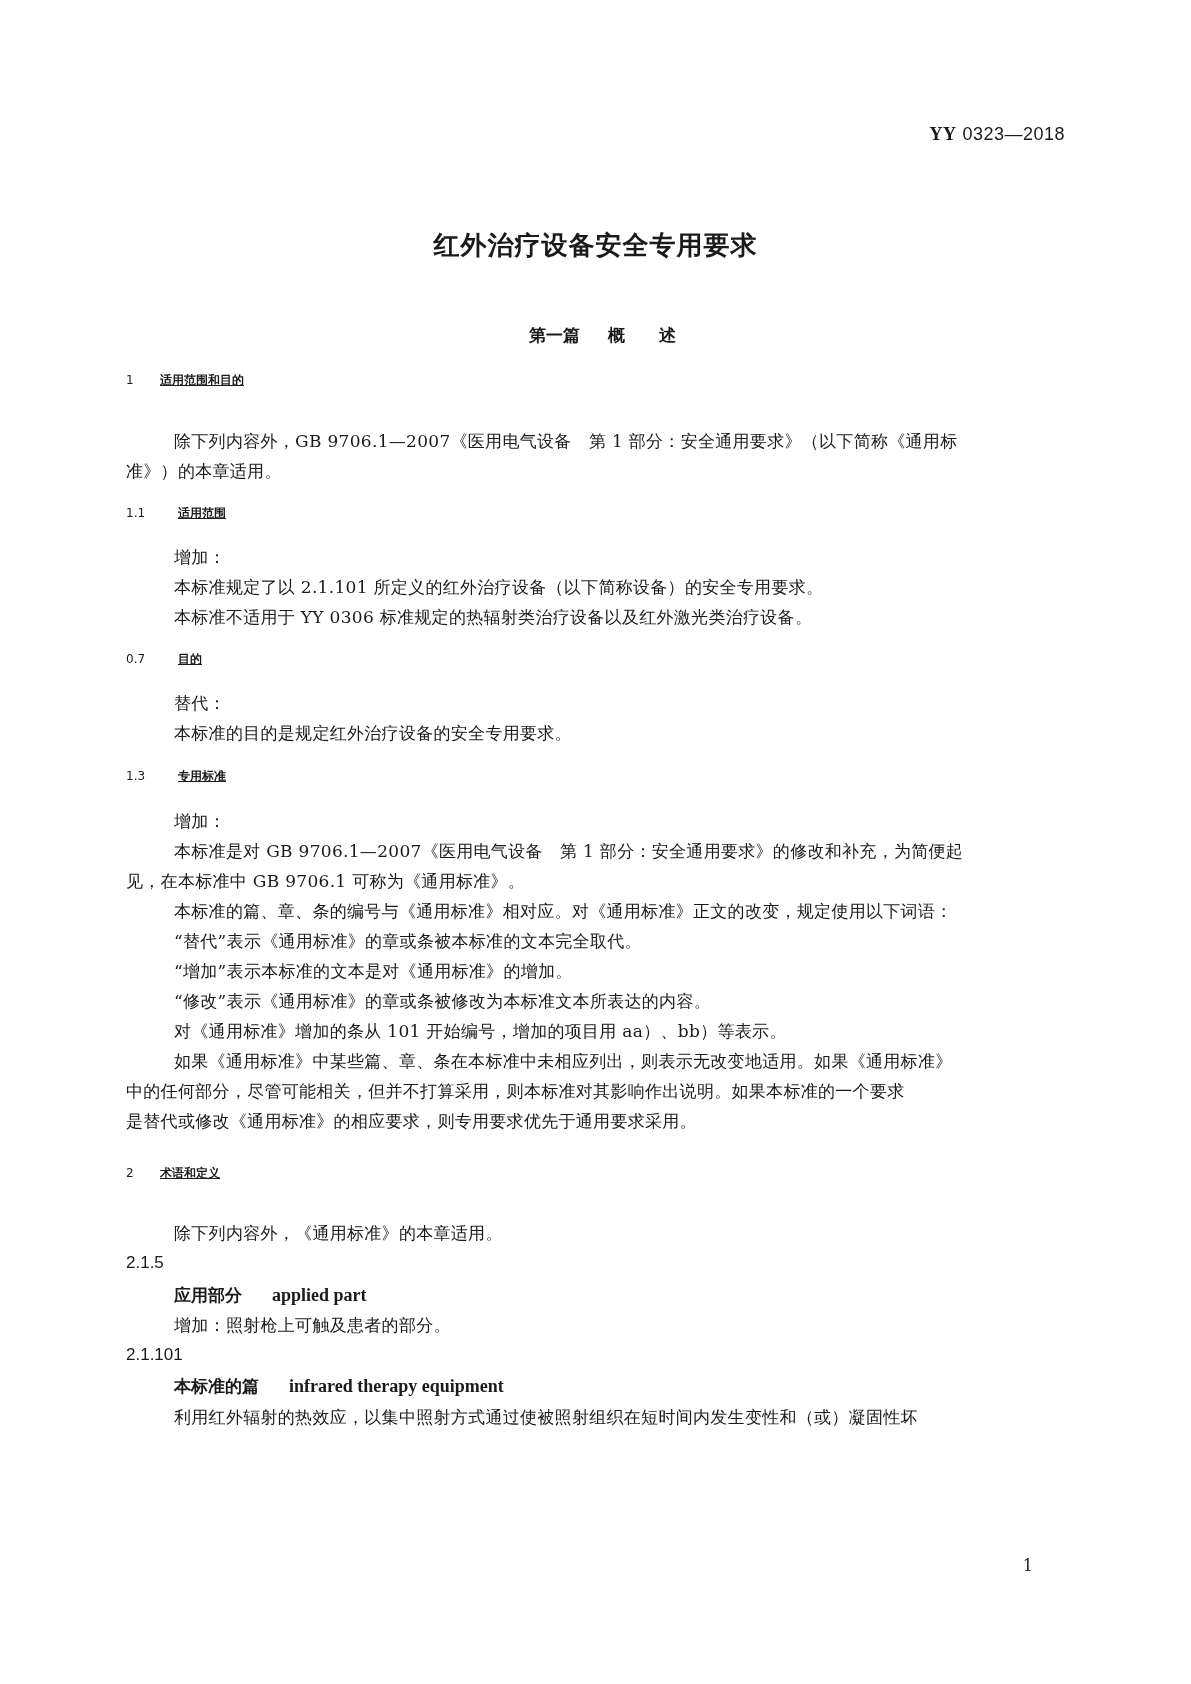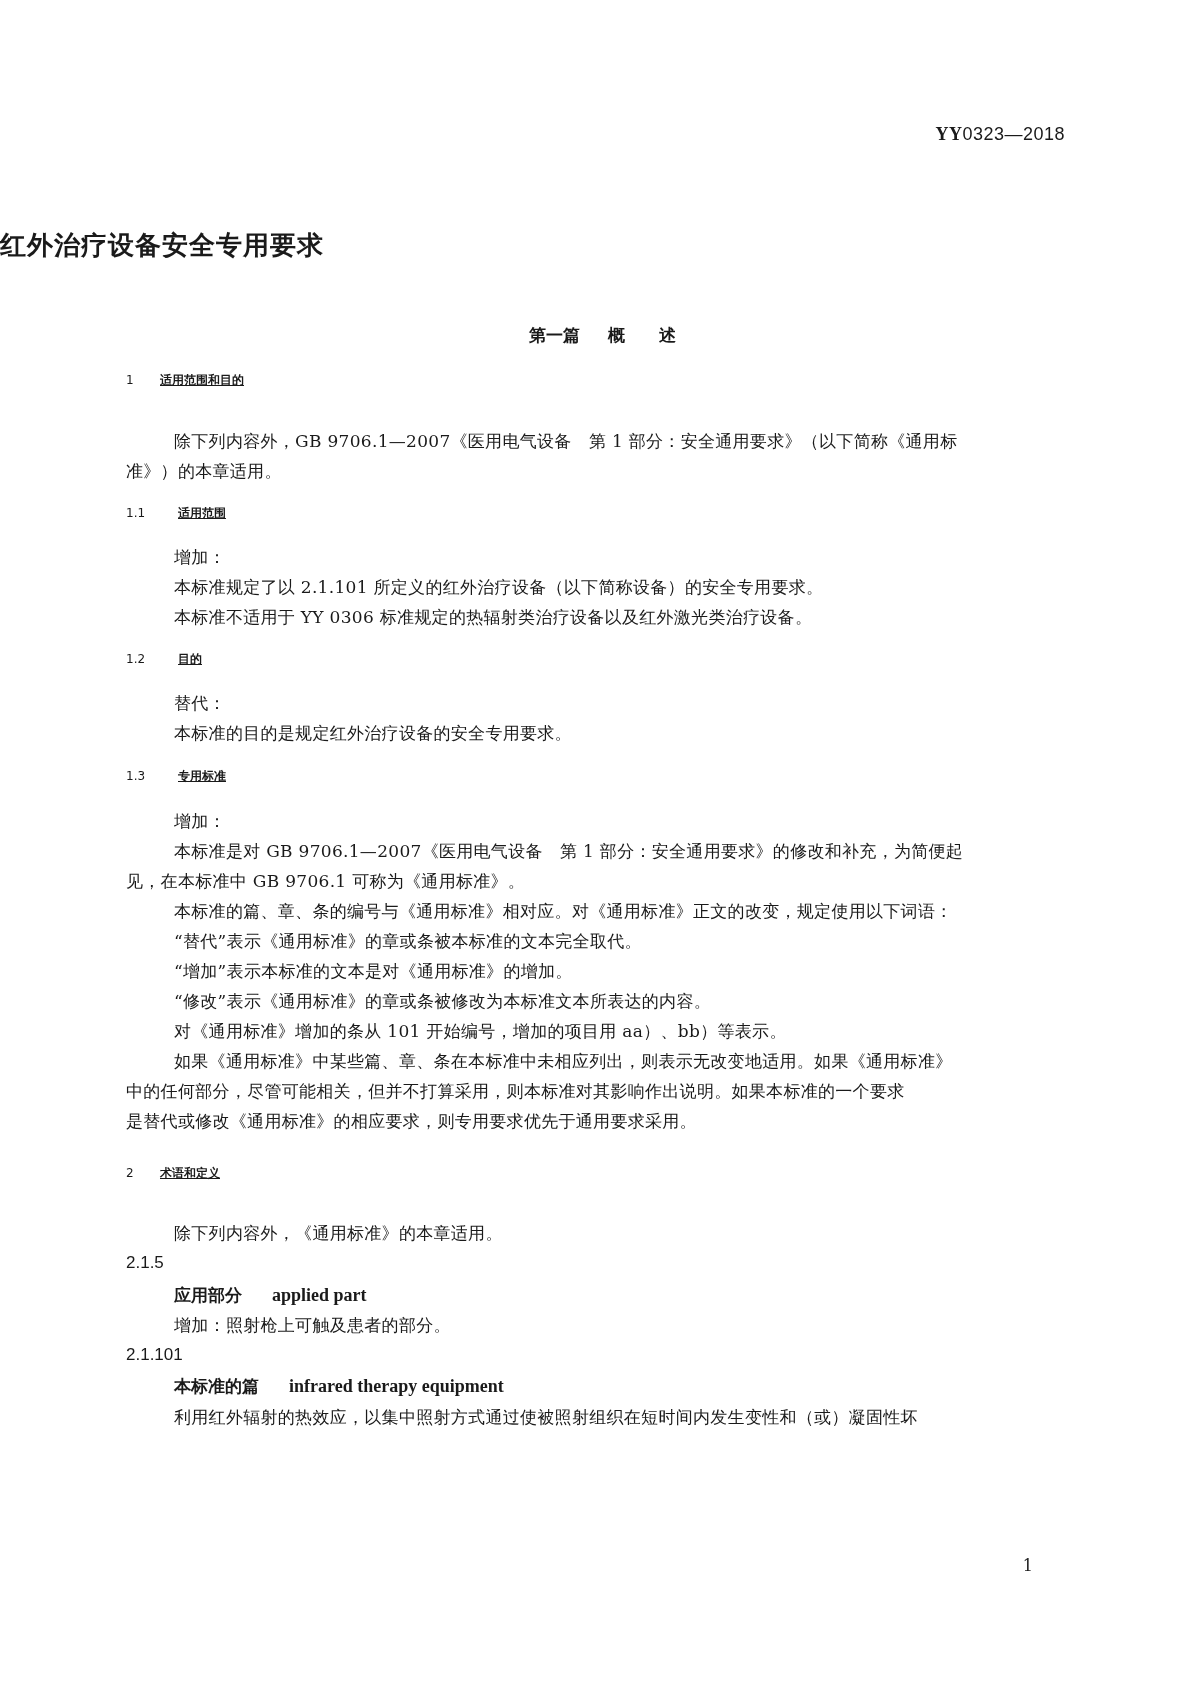--- a/index.html
+++ b/index.html
@@ -1,21 +1,21 @@
 <!DOCTYPE html>
 <html><head>
   <meta charset="utf-8">
   <style>
     html, body { margin: 0; padding: 0; background: #ffffff; }
     body { width: 1191px; height: 1684px; position: relative; overflow: hidden; color: #1a1a1a;
       font-family: "DejaVu Serif", "Liberation Serif", serif; }
     .abs { position: absolute; white-space: nowrap; }
     .std-code { right: 126px; top: 124px; font-family: "Liberation Sans", sans-serif; font-size: 18px; letter-spacing: 0.5px; }
-    .std-code b { font-family: "Liberation Serif", serif; font-weight: bold; margin-right: 0; }
-    .title { left: 0; width: 1191px; text-align: left; top: 228px; font-family: "DejaVu Sans", sans-serif; font-size: 26px; font-weight: bold; letter-spacing: 1px; }
+    .std-code b { font-family: "Liberation Serif", serif; font-weight: bold; margin-right: 6px; }
+    .title { left: 0; width: 1191px; text-align: center; top: 228px; font-family: "DejaVu Sans", sans-serif; font-size: 26px; font-weight: bold; letter-spacing: 1px; }
     .part { left: 7px; width: 1191px; text-align: center; top: 324px; font-family: "DejaVu Sans", sans-serif; font-size: 17px; font-weight: bold; }
     .part span + span { margin-left: 28px; }
     .part .gap { margin-left: 34px; }
     .h { left: 126px; font-family: "DejaVu Sans", sans-serif; font-size: 12px; font-weight: bold; text-decoration: underline; }
     .h .num { display: inline-block; width: 34px; font-weight: normal; }
     .h .num.wide { width: 52px; }
     .p { left: 174px; font-size: 17px; letter-spacing: 0.3px; }
     .p.flush { left: 126px; }
     .cl { left: 126px; font-family: "Liberation Sans", sans-serif; font-size: 17px; }
     .term { left: 174px; font-family: "DejaVu Sans", sans-serif; font-size: 17px; font-weight: bold; }
@@ -33,21 +33,21 @@
 
 <div class="abs h" style="top:372px"><span class="num">1</span><span>适用范围和目的</span></div>
 <div class="abs p" style="top:430px">除下列内容外，GB 9706.1—2007《医用电气设备　第 1 部分：安全通用要求》（以下简称《通用标</div>
 <div class="abs p flush" style="top:460px">准》）的本章适用。</div>
 
 <div class="abs h" style="top:505px"><span class="num wide">1.1</span><span>适用范围</span></div>
 <div class="abs p" style="top:546px">增加：</div>
 <div class="abs p" style="top:576px">本标准规定了以 2.1.101 所定义的红外治疗设备（以下简称设备）的安全专用要求。</div>
 <div class="abs p" style="top:606px">本标准不适用于 YY 0306 标准规定的热辐射类治疗设备以及红外激光类治疗设备。</div>
 
-<div class="abs h" style="top:651px"><span class="num wide">1.2</span><span>目的</span></div>
+<div class="abs h" style="top:651px"><span class="num wide">0.7</span><span>目的</span></div>
 <div class="abs p" style="top:692px">替代：</div>
 <div class="abs p" style="top:722px">本标准的目的是规定红外治疗设备的安全专用要求。</div>
 
 <div class="abs h" style="top:768px"><span class="num wide">1.3</span><span>专用标准</span></div>
 <div class="abs p" style="top:810px">增加：</div>
 <div class="abs p" style="top:840px">本标准是对 GB 9706.1—2007《医用电气设备　第 1 部分：安全通用要求》的修改和补充，为简便起</div>
 <div class="abs p flush" style="top:870px">见，在本标准中 GB 9706.1 可称为《通用标准》。</div>
 <div class="abs p" style="top:900px">本标准的篇、章、条的编号与《通用标准》相对应。对《通用标准》正文的改变，规定使用以下词语：</div>
 <div class="abs p" style="top:930px">“替代”表示《通用标准》的章或条被本标准的文本完全取代。</div>
 <div class="abs p" style="top:960px">“增加”表示本标准的文本是对《通用标准》的增加。</div>

